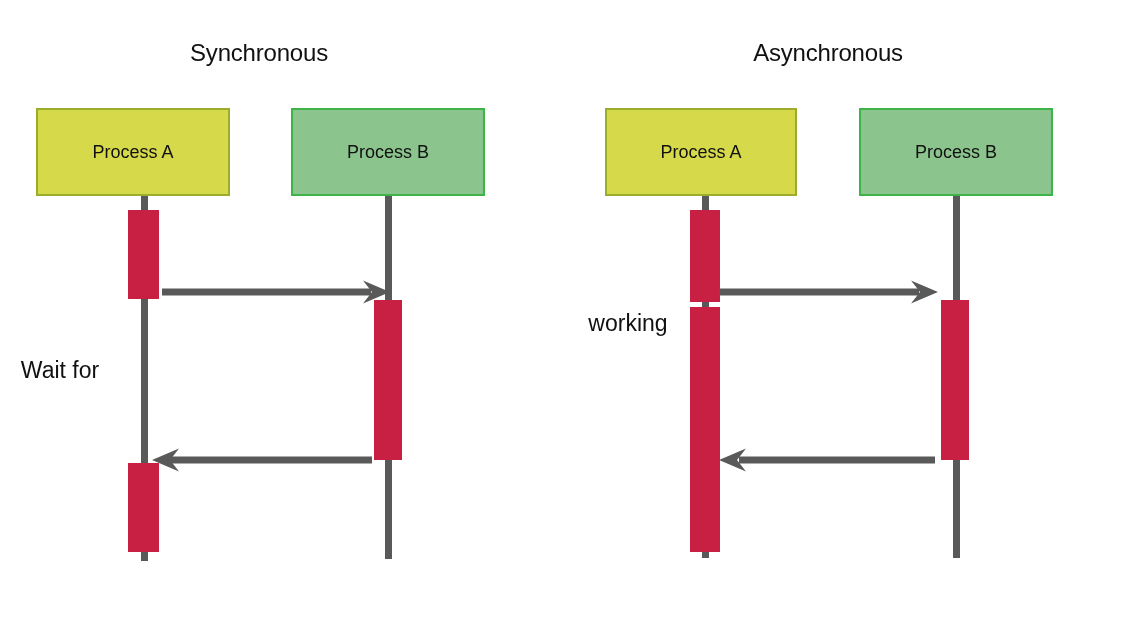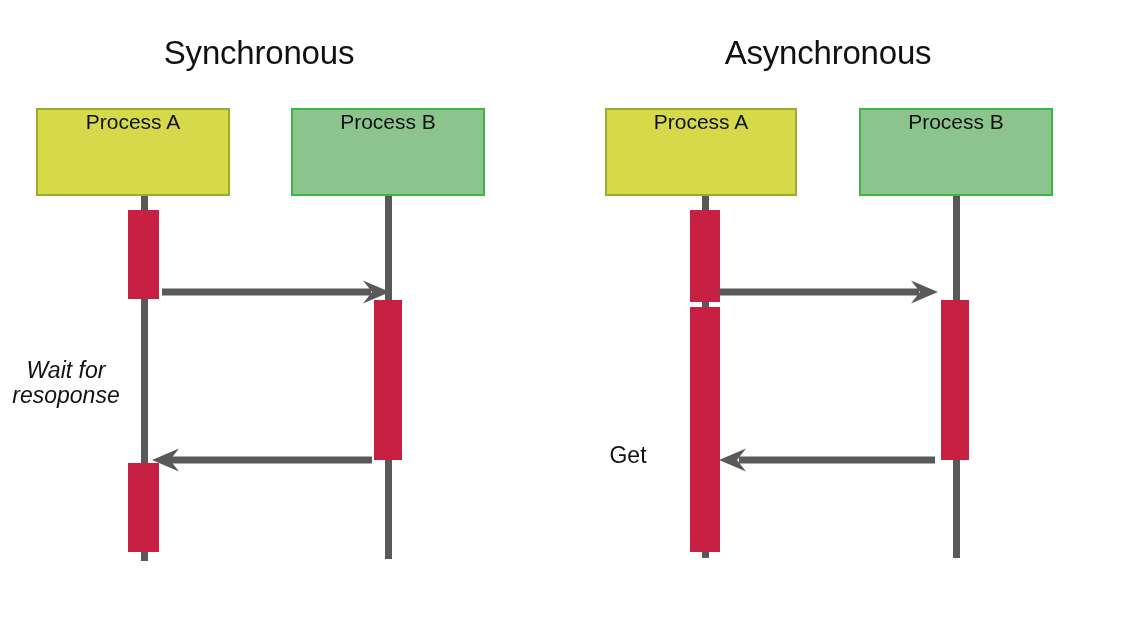--- a/index.html
+++ b/index.html
@@ -20,31 +20,31 @@
   .canvas{
     position:relative;
     width:1134px;height:623px;
     background:var(--c-bg);
     overflow:hidden;
   }
   .title{
     position:absolute;
     width:300px;
     text-align:center;
-    font-size:33px;
+    font-size:24px;
     line-height:40px;
     color:var(--c-text);
     letter-spacing:-0.2px;
   }
   .pbox{
     position:absolute;
     box-sizing:border-box;
     width:194px;height:88px;
-    display:flex;justify-content:center;
-    font-size:21px;
+    display:flex;align-items:center;justify-content:center;
+    font-size:18px;
     color:var(--c-text);
   }
   .pbox-a{background:var(--c-a-fill);border:2px solid var(--c-a-border);}
   .pbox-b{background:var(--c-b-fill);border:2px solid var(--c-b-border);}
   .lifeline{
     position:absolute;
     width:7px;
     background:var(--c-line);
   }
   .actbar{
@@ -89,23 +89,22 @@
     <svg class="arrow" style="left:156px;top:277px;" width="240" height="30" viewBox="0 0 240 30">
       <line x1="6" y1="15" x2="215" y2="15" stroke="currentColor" stroke-width="7"></line>
       <polygon points="234,15 207,3.5 216,15 207,26.5" fill="currentColor"></polygon>
     </svg>
 
     <svg class="arrow" style="left:148px;top:445px;" width="228" height="30" viewBox="0 0 228 30">
       <line x1="224" y1="15" x2="22" y2="15" stroke="currentColor" stroke-width="7"></line>
       <polygon points="4,15 31,3.5 22,15 31,26.5" fill="currentColor"></polygon>
     </svg>
 
-    <div class="note" style="left:6px;top:358px;font-style:italic;">
+    <div class="note" style="left:0;top:358px;">
       <div>Wait for</div>
-      <div>resoponse</div>
     </div>
   </div>
 
   <div>
     <div class="title" style="left:678px;top:33px;">Asynchronous</div>
 
     <div class="lifeline" style="left:702px;top:196px;height:362px;"></div>
     <div class="lifeline" style="left:953px;top:196px;height:362px;"></div>
 
     <div class="pbox pbox-a" style="left:605px;top:108px;width:192px;">
@@ -123,20 +122,20 @@
       <line x1="7" y1="15" x2="207" y2="15" stroke="currentColor" stroke-width="7"></line>
       <polygon points="226,15 199,3.5 208,15 199,26.5" fill="currentColor"></polygon>
     </svg>
 
     <svg class="arrow" style="left:715px;top:445px;" width="224" height="30" viewBox="0 0 224 30">
       <line x1="220" y1="15" x2="24" y2="15" stroke="currentColor" stroke-width="7"></line>
       <polygon points="4,15 31,3.5 22,15 31,26.5" fill="currentColor"></polygon>
     </svg>
 
     <div class="note" style="left:568px;top:311px;">
+      <div>working</div>
     </div>
 
     <div class="note" style="left:568px;top:443px;">
-      <div>Get</div>
     </div>
   </div>
 
 </div>
 
 </body></html>

